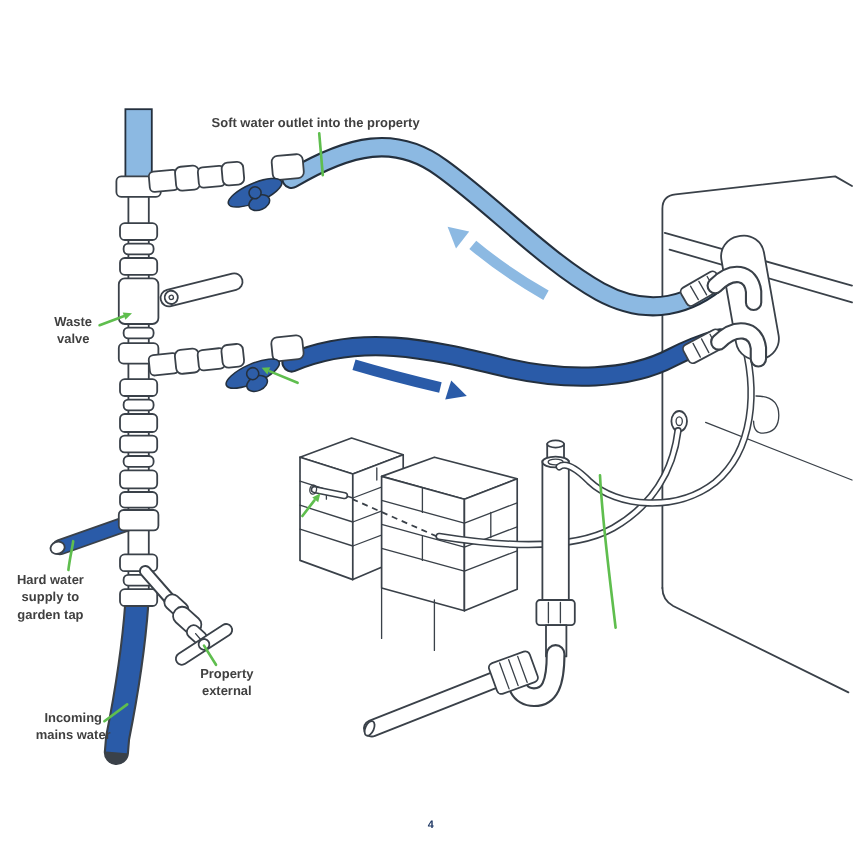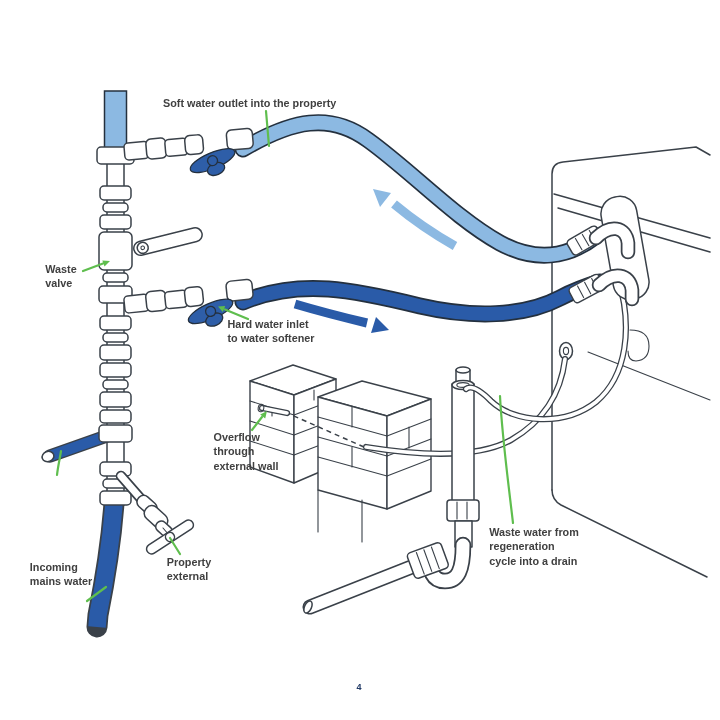--- a/index.html
+++ b/index.html
@@ -1,20 +1,20 @@
 <!DOCTYPE html>
 <html style="--background: #FFFFFF; --soft-water: #8CB9E2; --hard-water: #2A5BA8; --valve-handle: #2E5EA8; --leader-green: #5FBE4E; --line: #3A4149; --hose-outline: #24303E; --label-text: #404040; --page-number: #1F3864;"><head>
 <meta charset="utf-8">
 <style>
   html,body{margin:0;padding:0;background:#fff;}
   .stage{position:relative;width:720px;height:720px;background:var(--background,#fff);overflow:hidden;
          font-family:"Liberation Sans",sans-serif;}
   .label{position:absolute;transform:translateX(-50%);
          font:bold 10.8px/14.4px "Liberation Sans",sans-serif;
-         color:var(--label-text,#404040);white-space:pre-line;}
+         color:var(--label-text,#404040);text-align:center;white-space:pre-line;}
   .pagenum{position:absolute;transform:translateX(-50%);
          font:bold 9px "Liberation Sans",sans-serif;color:var(--page-number,#1F3864);}
   
   .ln{fill:none;stroke:var(--line,#3A4149);stroke-width:1.5;stroke-linecap:round;stroke-linejoin:round}
   .lnt{fill:none;stroke:var(--line,#3A4149);stroke-width:1.1;stroke-linecap:round;stroke-linejoin:round}
   .wfill{fill:#fff;stroke:var(--line,#3A4149);stroke-width:1.5;stroke-linejoin:round}
   .wall{fill:#fff;stroke:var(--line,#3A4149);stroke-width:1.4;stroke-linejoin:round}
   .softfill{fill:var(--soft-water,#8CB9E2);stroke:var(--hose-outline,#24303E);stroke-width:1.5}
   .handle{fill:var(--valve-handle,#2E5EA8);stroke:var(--hose-outline,#24303E);stroke-width:1.3}
   .hose-o{fill:none;stroke:var(--hose-outline,#24303E);stroke-width:17;stroke-linecap:round}
@@ -254,27 +254,22 @@
     <path class="leader" d="M 180,554 L 170,538"></path>
     <path class="leader" d="M 87,601 L 106,587"></path>
     <path class="leader" d="M 513,523 C 508,480 502,436 500,396"></path>
   </g>
 </svg>
 
 
 <div class="label" style="left:263px;top:96px;width:200px">Soft water outlet into the property</div>
 <div class="label" style="left:61px;top:262px">Waste
 valve</div>
-<div class="label" style="left:271px;top:317px">Hard water inlet
-to water softener</div>
-<div class="label" style="left:246px;top:430px">Overflow
-through
-external wall</div>
+<div class="label" style="left:42px;top:477px">Hard water
+supply to
+garden tap</div>
 <div class="label" style="left:189px;top:555px">Property
 external</div>
-<div class="label" style="left:61px;top:560px">Incoming
+<div class="label" style="left:61px;top:592px">Incoming
 mains water</div>
-<div class="label" style="left:534px;top:525px">Waste water from
-regeneration
-cycle into a drain</div>
 <div class="pagenum" style="left:359px;top:682px">4</div>
 
 </div>
 
 </body></html>

